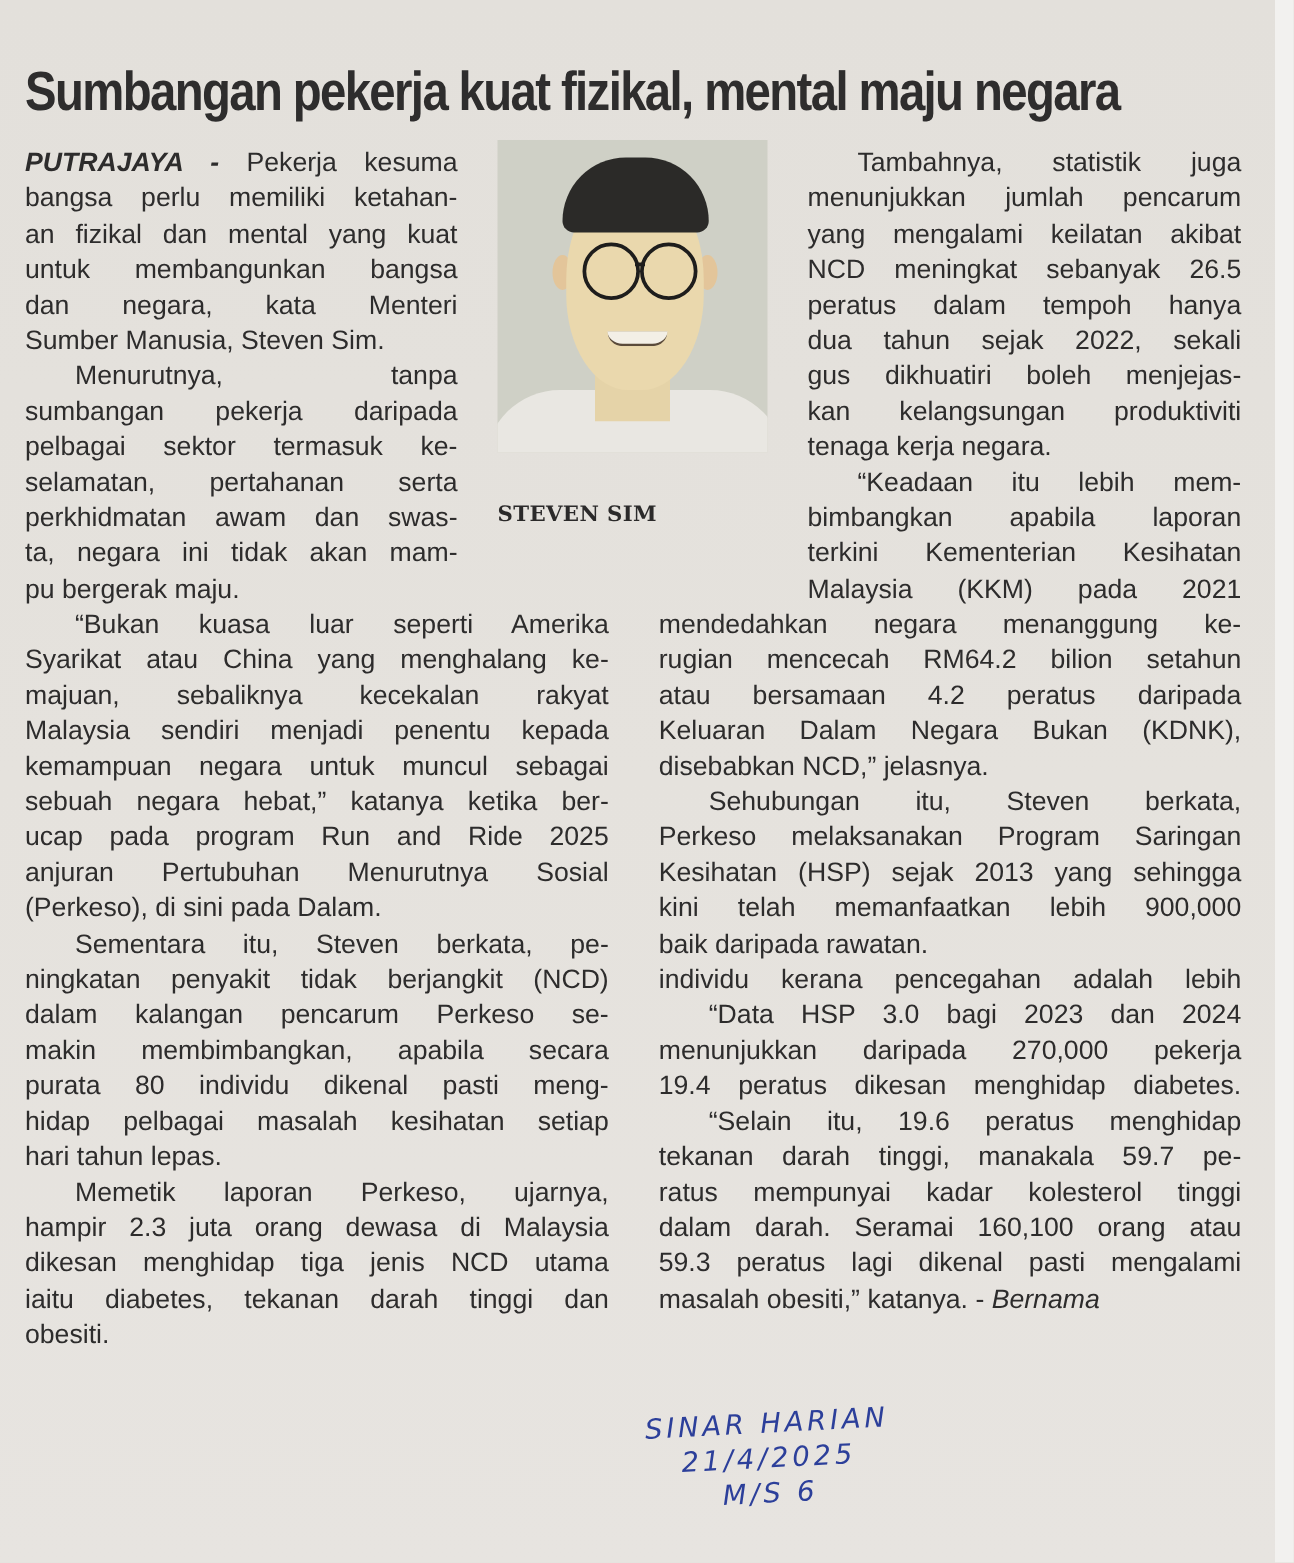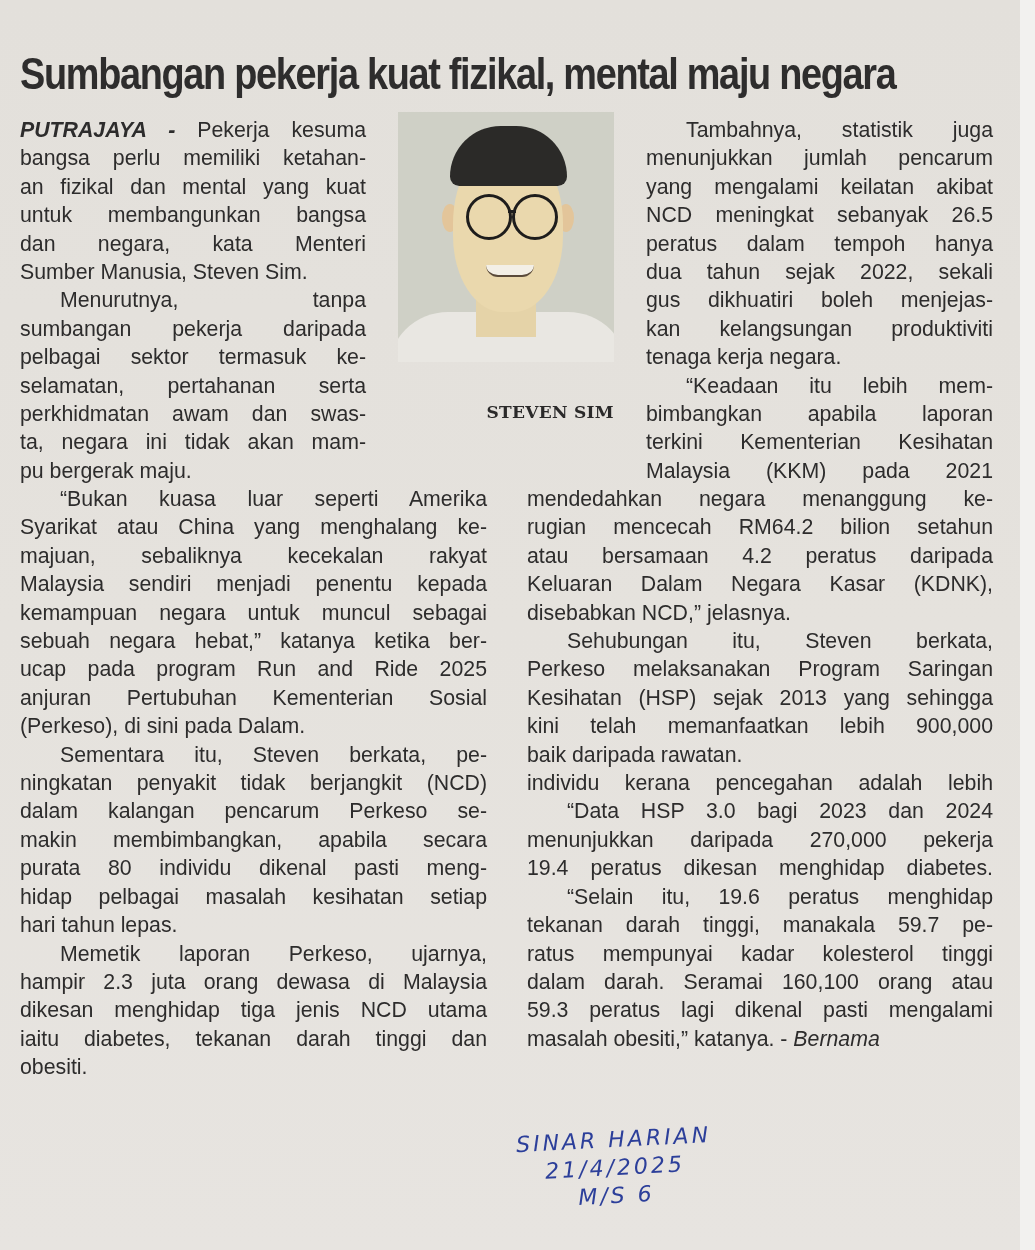--- a/index.html
+++ b/index.html
@@ -57,21 +57,21 @@
     position: absolute; top: 82px; width: 40px; height: 40px;
     border: 3px solid #1e1d1c; border-radius: 50%;
   }
   .photo .glass.l { left: 68px; } .photo .glass.r { left: 114px; }
   .photo .bridge { position: absolute; left: 110px; top: 98px; width: 8px; height: 3px; background: #1e1d1c; }
   .photo .mouth {
     position: absolute; left: 88px; top: 153px; width: 48px; height: 10px;
     background: #f3efe6; border-bottom: 2px solid #5a4a3a; border-radius: 0 0 20px 20px;
   }
   .caption {
-    position: absolute; left: 398px; top: 402px; width: 216px; text-align: right;
+    position: absolute; left: 398px; top: 402px; width: 216px; text-align: left;
     font-family: "DejaVu Serif", "Liberation Serif", serif; font-weight: bold;
     font-size: 17px; letter-spacing: 0.3px; color: #2b2a2a;
   }
   .handwriting {
     position: absolute; left: 490px; top: 1126px; width: 250px; text-align: center;
     color: #2c3f9a; font-family: "DejaVu Sans", sans-serif; font-size: 22px; line-height: 28px;
     letter-spacing: 3px; transform: rotate(-3deg);
   }
   .handwriting div { font-style: italic; }
 </style>
@@ -130,41 +130,41 @@
   </div>
 
   <div class="col" style="left:20px; top:485px; width:467px;">
     <span class="line indent">“Bukan kuasa luar seperti Amerika</span>
     <span class="line">Syarikat atau China yang menghalang ke-</span>
     <span class="line">majuan, sebaliknya kecekalan rakyat</span>
     <span class="line">Malaysia sendiri menjadi penentu kepada</span>
     <span class="line">kemampuan negara untuk muncul sebagai</span>
     <span class="line">sebuah negara hebat,” katanya ketika ber-</span>
     <span class="line">ucap pada program Run and Ride 2025</span>
-    <span class="line">anjuran Pertubuhan Kementerian Sosial</span>
+    <span class="line">anjuran Pertubuhan Menurutnya Sosial</span>
     <span class="line last">(Perkeso), di sini pada Dalam.</span>
     <span class="line indent">Sementara itu, Steven berkata, pe-</span>
     <span class="line">ningkatan penyakit tidak berjangkit (NCD)</span>
     <span class="line">dalam kalangan pencarum Perkeso se-</span>
     <span class="line">makin membimbangkan, apabila secara</span>
     <span class="line">purata 80 individu dikenal pasti meng-</span>
     <span class="line">hidap pelbagai masalah kesihatan setiap</span>
     <span class="line last">hari tahun lepas.</span>
     <span class="line indent">Memetik laporan Perkeso, ujarnya,</span>
     <span class="line">hampir 2.3 juta orang dewasa di Malaysia</span>
     <span class="line">dikesan menghidap tiga jenis NCD utama</span>
     <span class="line">iaitu diabetes, tekanan darah tinggi dan</span>
     <span class="line last">obesiti.</span>
   </div>
 
   <div class="col" style="left:527px; top:485px; width:466px;">
     <span class="line">mendedahkan negara menanggung ke-</span>
     <span class="line">rugian mencecah RM64.2 bilion setahun</span>
     <span class="line">atau bersamaan 4.2 peratus daripada</span>
-    <span class="line">Keluaran Dalam Negara Kasar (KDNK),</span>
+    <span class="line">Keluaran Dalam Negara Bukan (KDNK),</span>
     <span class="line last">disebabkan NCD,” jelasnya.</span>
     <span class="line indent">Sehubungan itu, Steven berkata,</span>
     <span class="line">Perkeso melaksanakan Program Saringan</span>
     <span class="line">Kesihatan (HSP) sejak 2013 yang sehingga</span>
     <span class="line">kini telah memanfaatkan lebih 900,000</span>
     <span class="line last">baik daripada rawatan.</span>
     <span class="line">individu kerana pencegahan adalah lebih</span>
     <span class="line indent">“Data HSP 3.0 bagi 2023 dan 2024</span>
     <span class="line">menunjukkan daripada 270,000 pekerja</span>
     <span class="line">19.4 peratus dikesan menghidap diabetes.</span>

